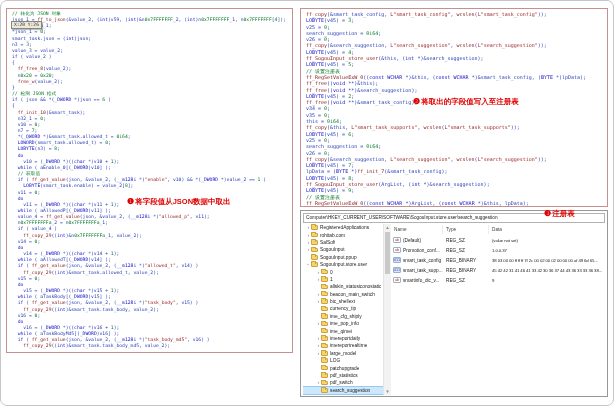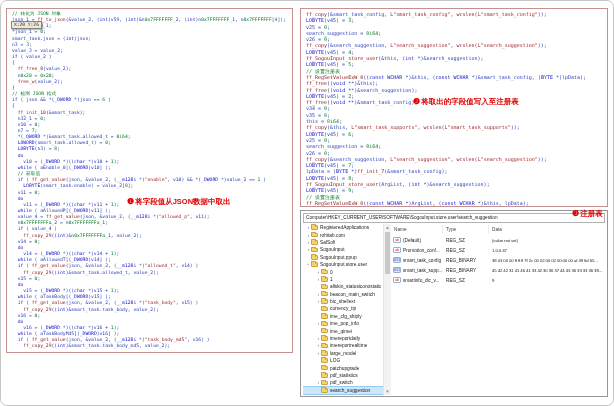--- a/index.html
+++ b/index.html
@@ -21,21 +21,21 @@
   
   #pos-tooltip{position:absolute;left:10px;top:20px;background:#ece9d8;border:1px solid #858585;
                font-size:4.6px;line-height:6px;padding:0 2px;color:#333;z-index:5;
                box-shadow:1px 1px 1px rgba(0,0,0,.25);font-family:"DejaVu Sans Mono",monospace;}
   
   .annot{position:absolute;color:#e00202;font-weight:bold;font-size:7.5px;line-height:9px;
          white-space:nowrap;z-index:6;}
   .annot .num{font-size:8px;margin-right:1px;}
   #annot-1{left:126px;top:153px;margin-top:43px;}
   #annot-2{left:412px;top:96px;}
-  #annot-3{left:532px;top:208px;padding-left:39px;}
+  #annot-3{left:504px;top:208px;padding-left:39px;}
   
   #regedit{position:absolute;left:299px;top:209px;width:308px;height:187px;box-sizing:border-box;
            border:1px solid #979797;background:#fff;}
   #reg-address{position:absolute;left:2px;top:2px;right:2px;height:10px;box-sizing:border-box;
                border:1px solid #b2b2b2;font-size:4.7px;line-height:8.5px;padding-left:2px;color:#222;
                white-space:nowrap;overflow:hidden;background:#fff;}
   #reg-body{position:absolute;left:2px;top:13px;right:2px;bottom:1px;display:flex;overflow:hidden;}
   
   #reg-tree{width:80px;flex:none;overflow:hidden;position:relative;}
   .tree-row{height:7.4px;display:flex;align-items:center;white-space:nowrap;box-sizing:border-box;}

